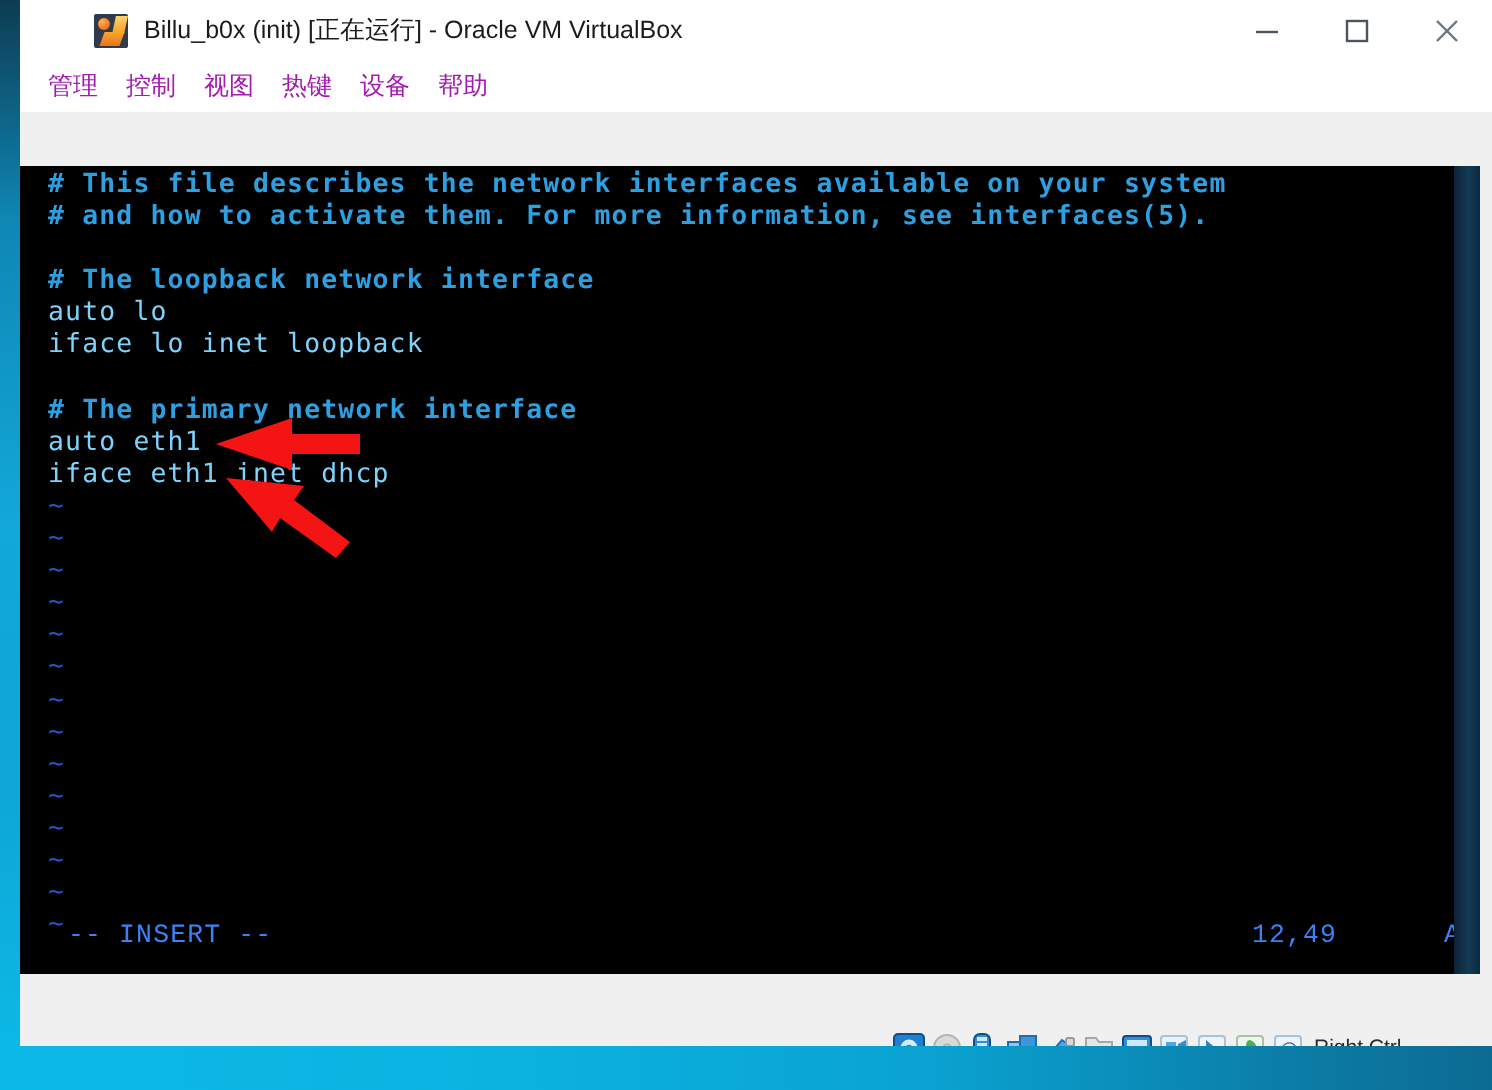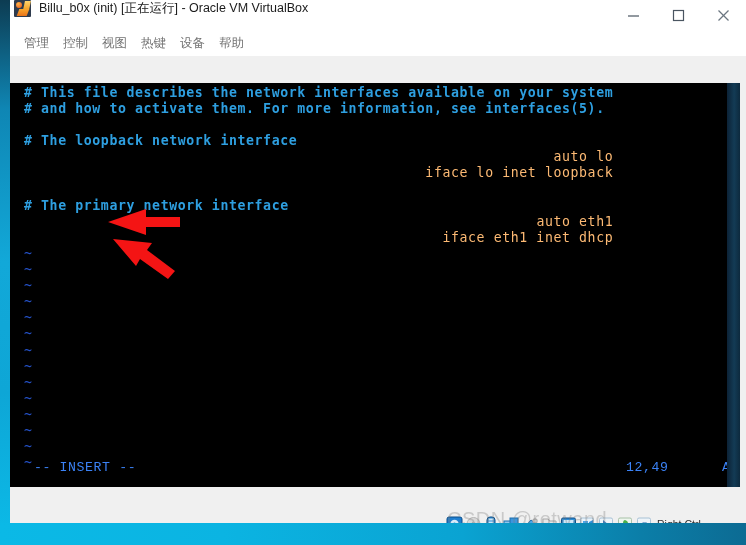--- a/index.html
+++ b/index.html
@@ -26,21 +26,21 @@
     position: absolute; left: 0; bottom: 0;
     width: 746px; height: 22px;
     background: linear-gradient(to right, #0bb9e6 0%, #0bb4e2 30%, #0aa3d2 62%, #0b7ea8 86%, #0c6b93 100%);
   }
 
   
   .titlebar {
     position: absolute; left: 10px; top: 0;
     width: 736px; height: 31px;
     background: #ffffff;
-    display: flex; align-items: flex-start;
+    display: flex; align-items: center; padding-left: 33px;
   }
   .vbox-icon {
     width: 17px; height: 17px; margin-left: 4px; margin-right: 8px;
     position: relative; flex: 0 0 auto;
     background: #2f3b4d; border-radius: 1px;
   }
   .vbox-icon .dot {
     position: absolute; left: 2px; top: 2px;
     width: 6px; height: 6px; border-radius: 50%;
     background: radial-gradient(circle at 35% 30%, #ffb347, #e8541c);
@@ -75,21 +75,21 @@
 
   
   .menubar {
     position: absolute; left: 10px; top: 31px;
     width: 736px; height: 25px;
     background: #ffffff;
     display: flex; align-items: center;
     padding-left: 7px;
   }
   .menuitem {
-    font-size: 12.5px; color: #737373;
+    font-size: 12.5px; color: #a21caf;
     padding: 2px 7px;
     font-family: "Liberation Sans", "DejaVu Sans", sans-serif;
     white-space: nowrap;
   }
 
   
   .vm-panel {
     position: absolute; left: 10px; top: 56px;
     width: 736px; height: 467px;
     background: #f0f0f0;
@@ -112,21 +112,21 @@
   .term {
     position: absolute; left: 14px; top: 2px;
     font-family: "DejaVu Sans Mono", "Liberation Mono", monospace;
     font-size: 13.2px;
     line-height: 16.1px;
     letter-spacing: 0.6px;
     white-space: pre;
   }
   .term .ln { height: 16.1px; }
   .c-comment { color: #2e9fe0; font-weight: bold; }
-  .c-text    { color: #fdba74; text-align: right; }
+  .c-text    { color: #7dd3fc; }
   .c-tilde   { color: #2451c7; }
   .c-blank   { color: transparent; }
 
   
   .statusline {
     position: absolute; left: 24px; bottom: 10px;
     width: 700px; height: 17px;
     font-family: Liberation Mono, monospace;
     font-size: 13.2px;
     letter-spacing: 0.6px;
@@ -313,18 +313,17 @@
     </div>
 
     <div class="tray-ico">
       <svg viewBox="0 0 17 16">
           <rect x="1.5" y="2" width="13" height="12" rx="1.5" fill="#eef4f9" stroke="#a8c2d6"></rect>
           <text x="8.5" y="11.5" font-size="9" text-anchor="middle" fill="#2f6fb0" font-family="DejaVu Sans, sans-serif">@</text>
         </svg>
     </div>
   </div>
 
-  <div class="watermark">CSDN @rotwand</div>
 
   <div class="rightctrl">Right Ctrl</div>
 
   <div class="edge-bottom"></div>
 </div>
 
 </body></html>

